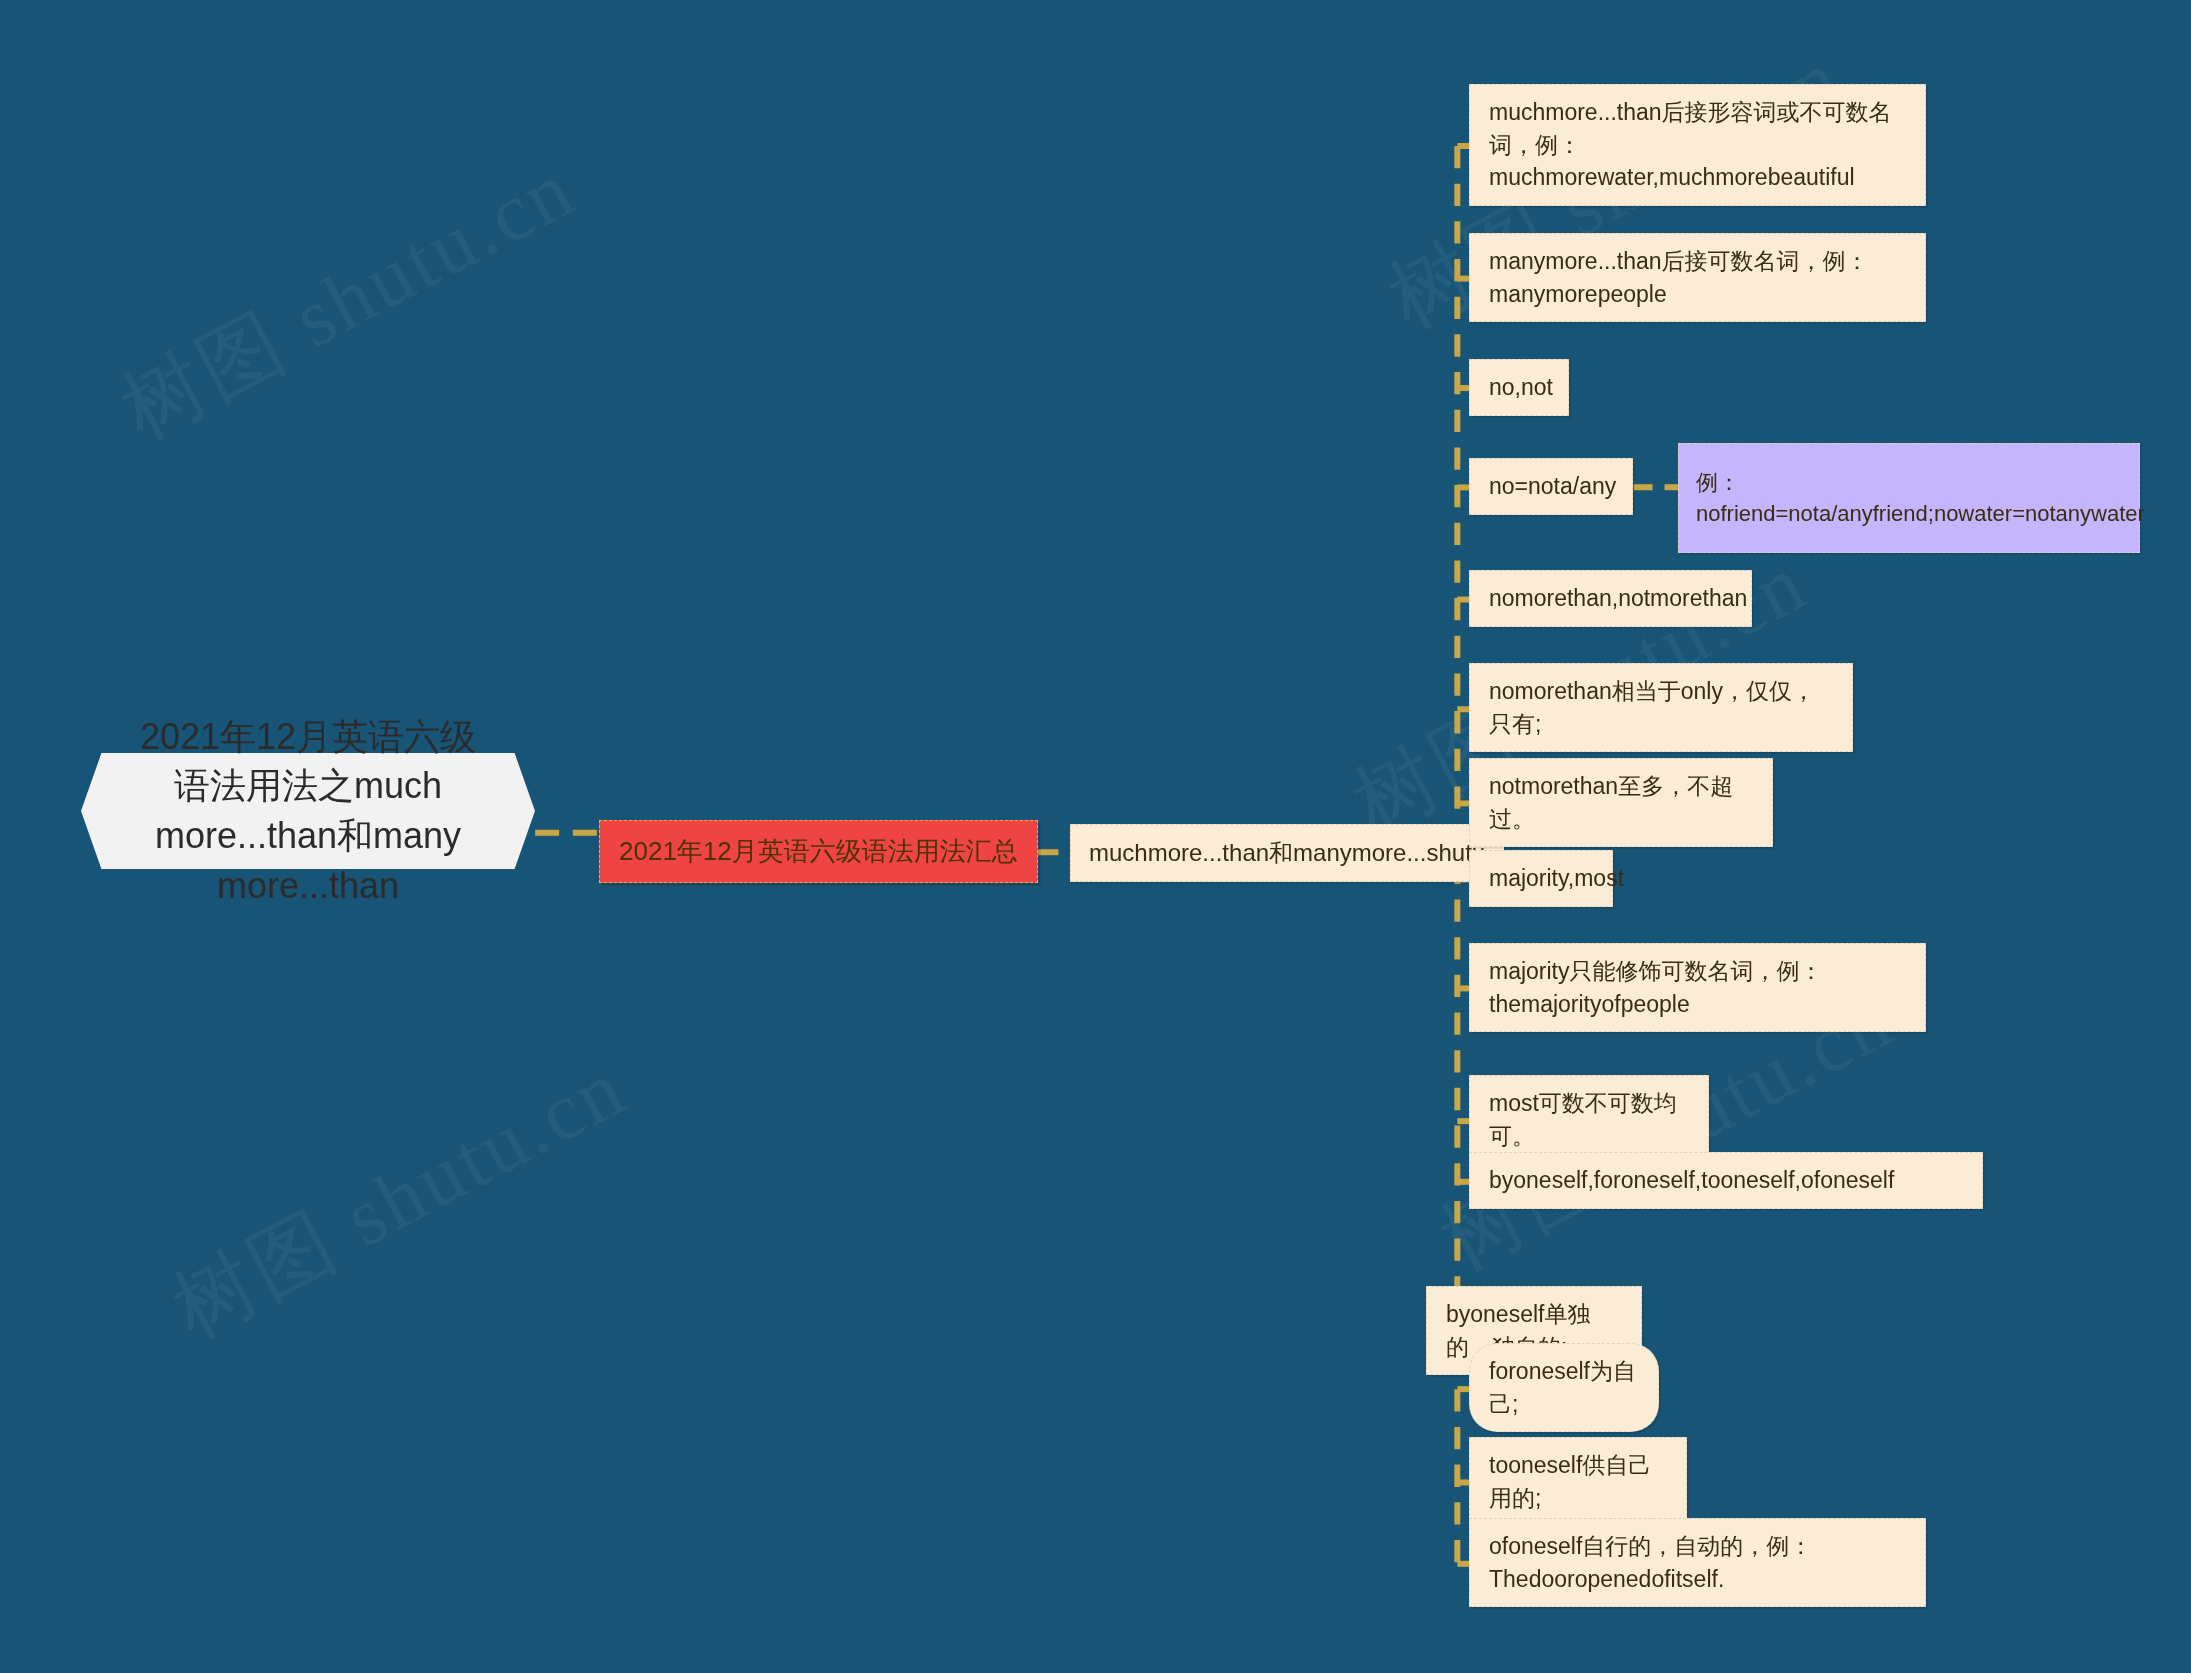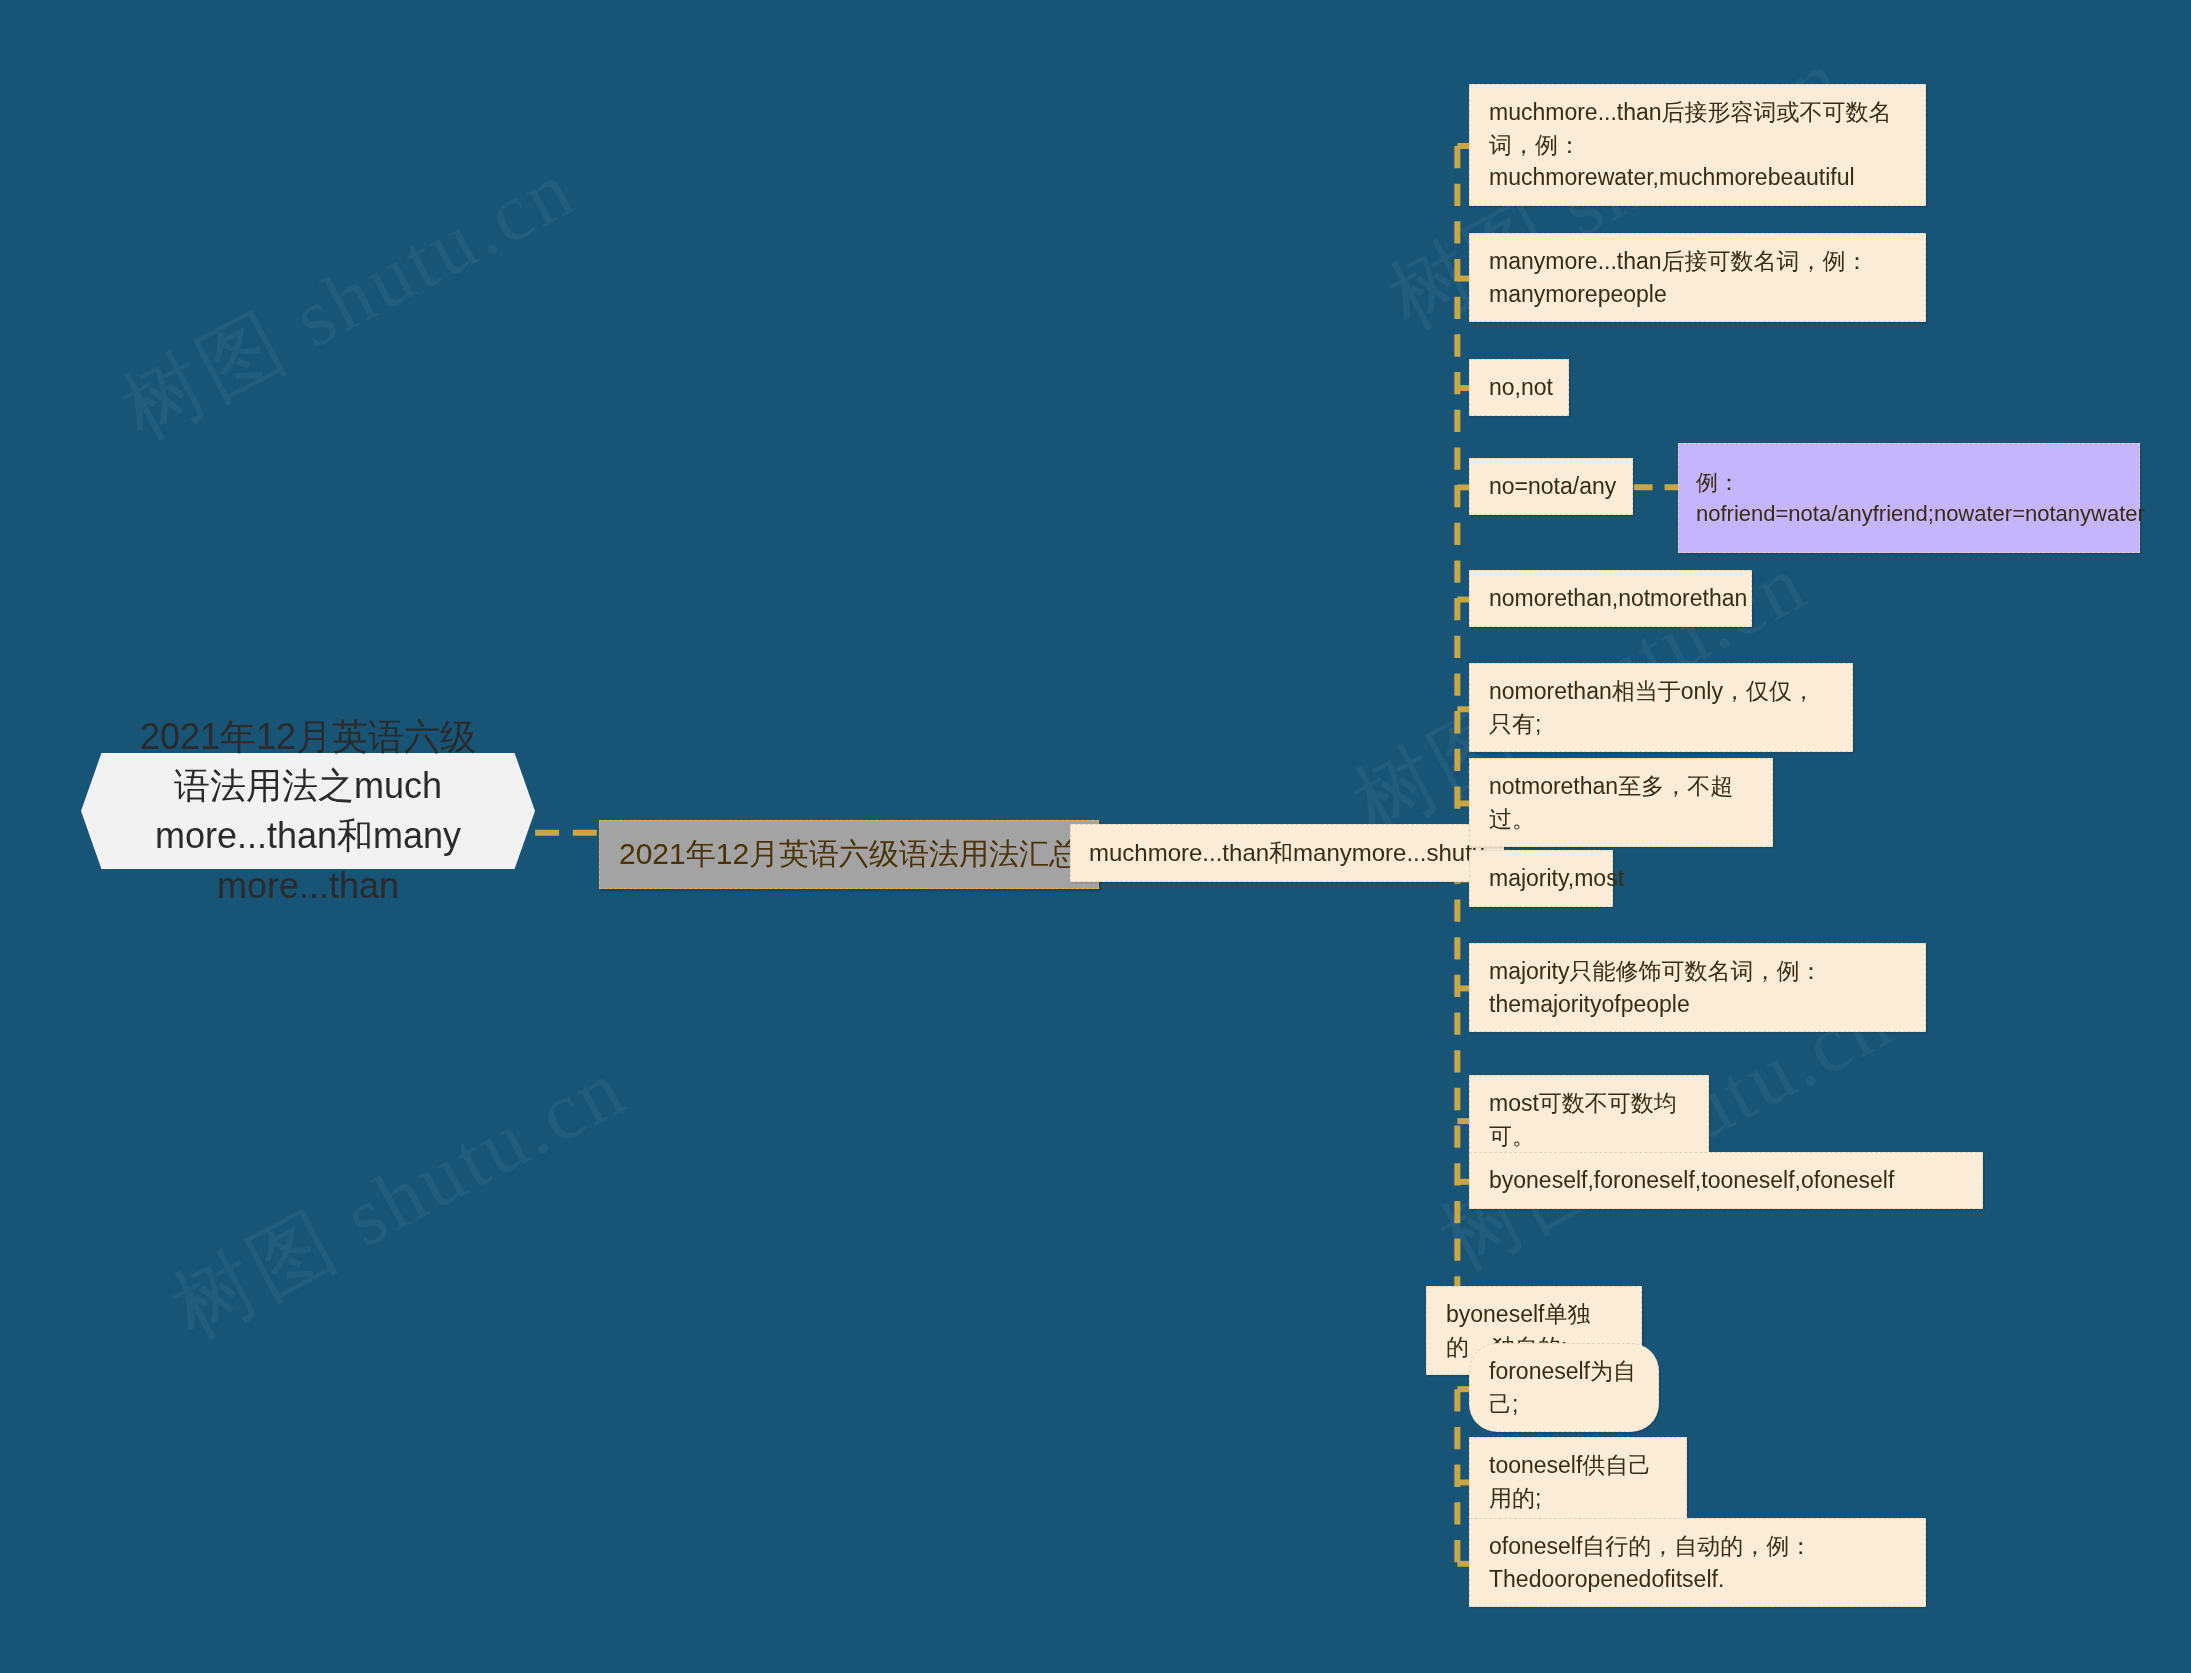--- a/index.html
+++ b/index.html
@@ -79,23 +79,23 @@
     color: #2b2b2b;
     padding: 0 50px;
     box-sizing: border-box;
     line-height: 1.38;
   }
 
   .trunk-node {
     position: absolute;
     left: 599px;
     top: 820px;
-    background: #a3a3a3;
+    background: #ef4444;
     color: #4a3205;
-    font-size: 30px;
+    font-size: 26px;
     padding: 12px 19px;
     box-shadow: 2.6px 2.6px 0 rgba(0,0,0,0.13);
     border: 1.7px dashed #f0ad3b;
   }
 
   .branch-node {
     position: absolute;
     left: 1070px;
     top: 824px;
     background: #FAECD7;

